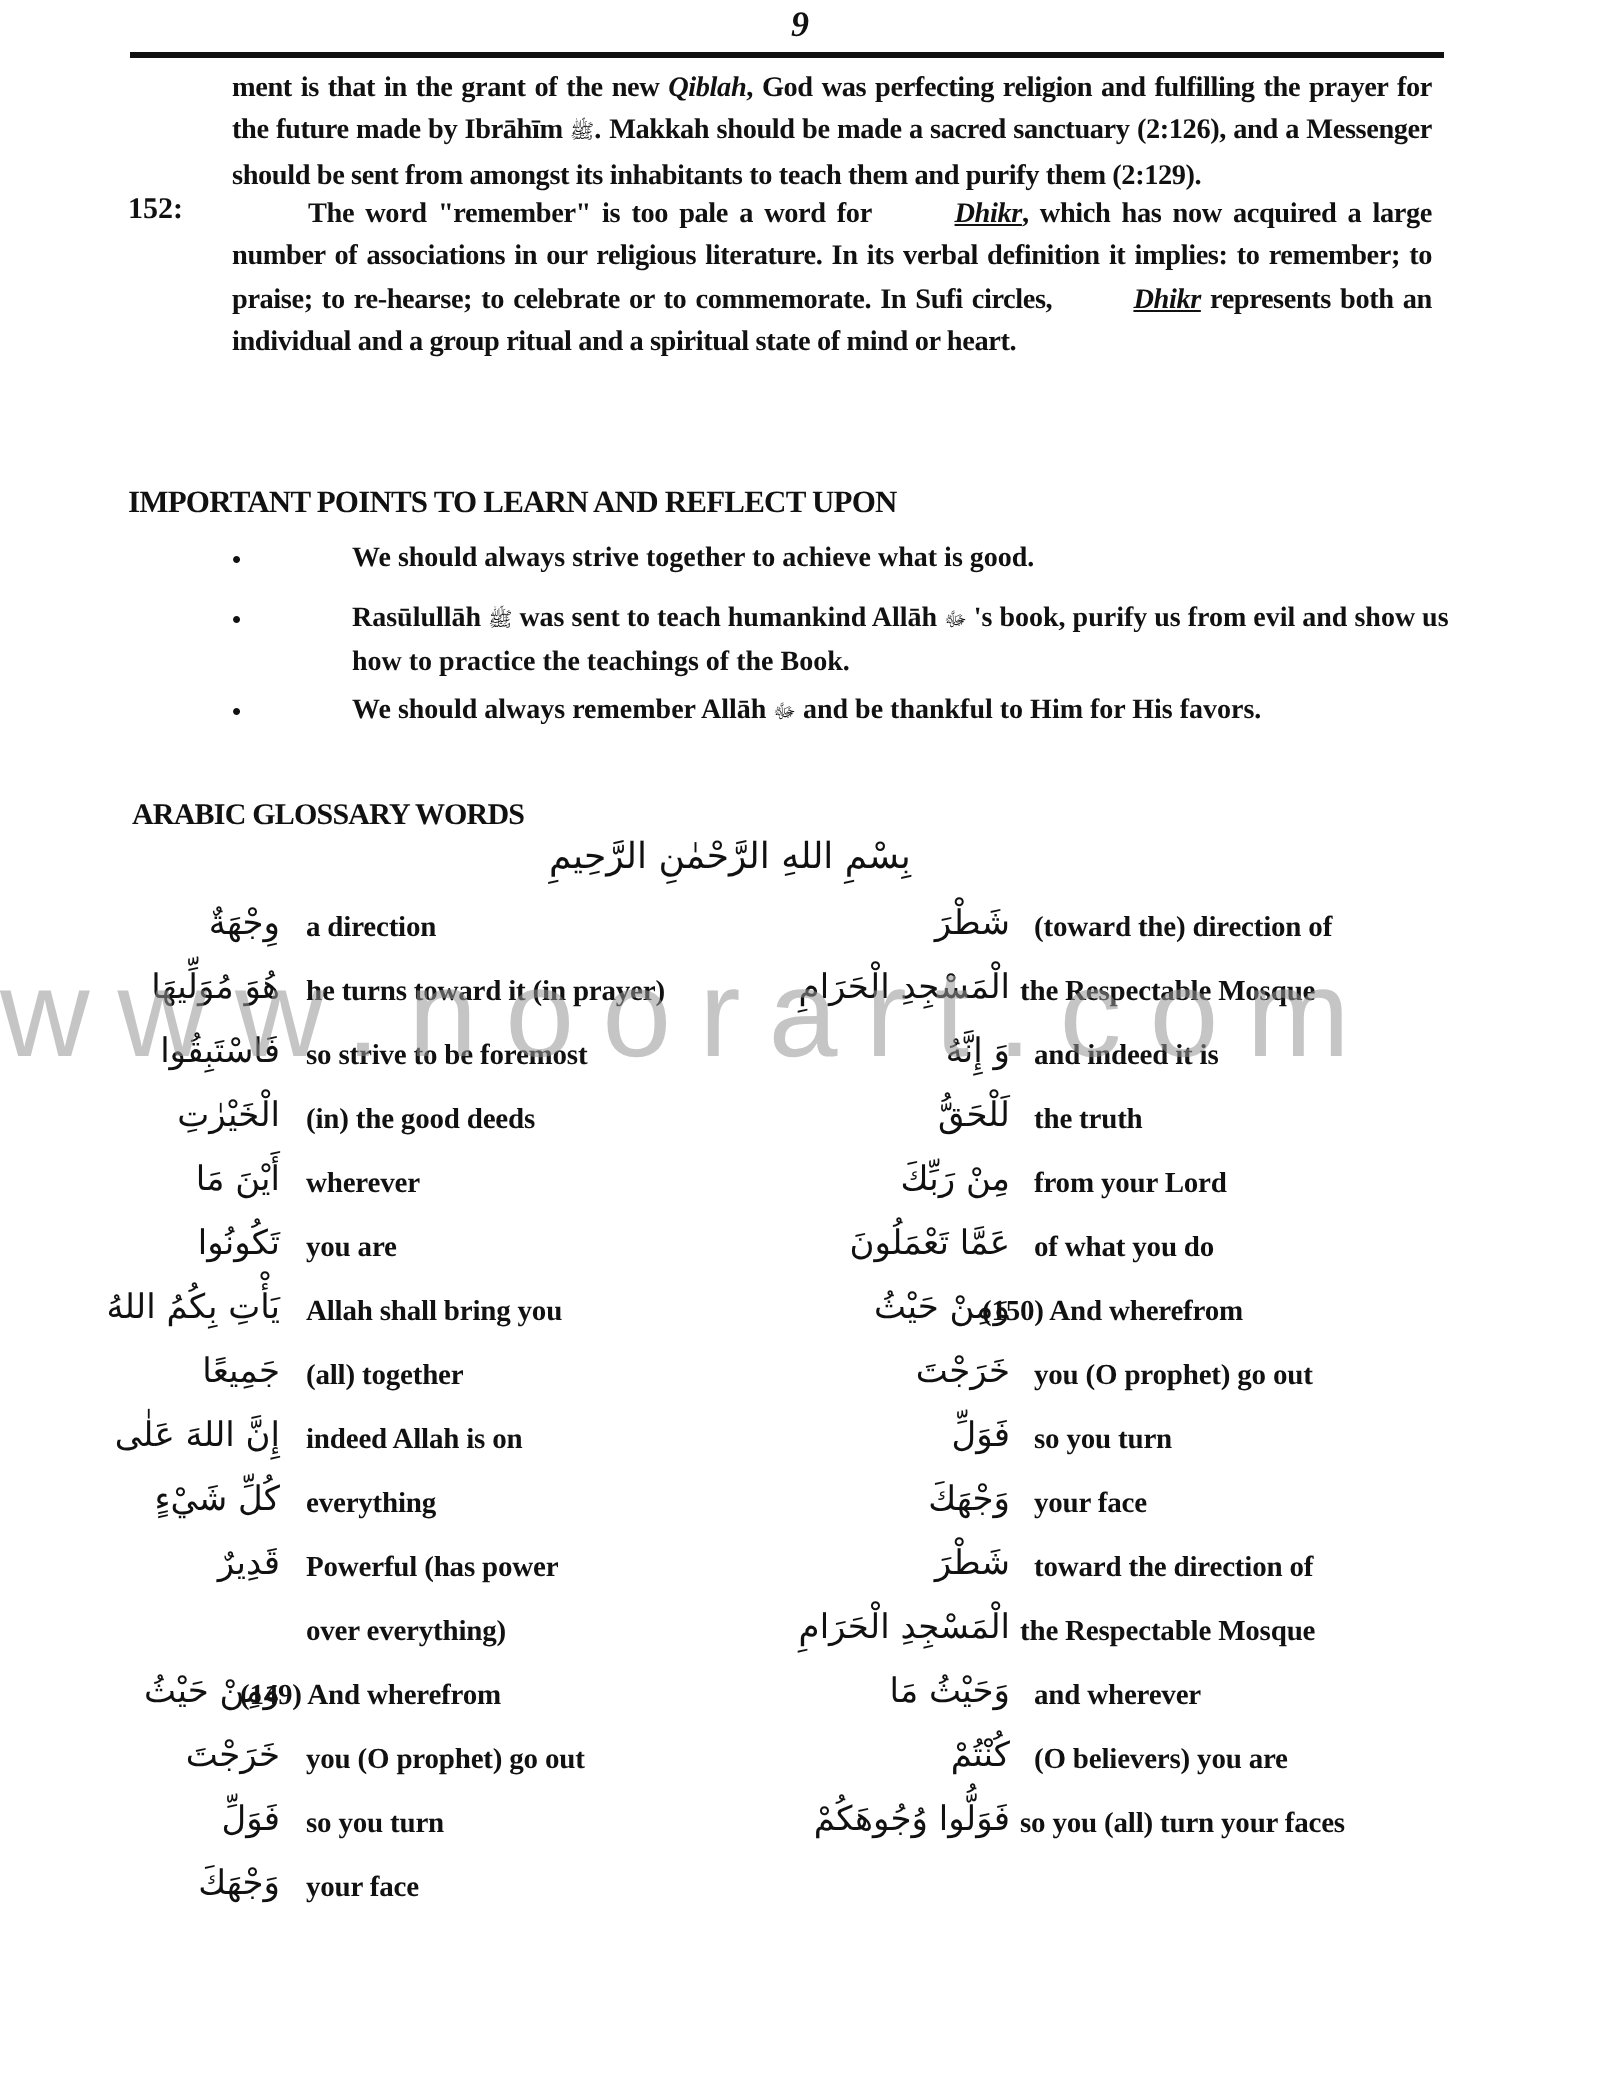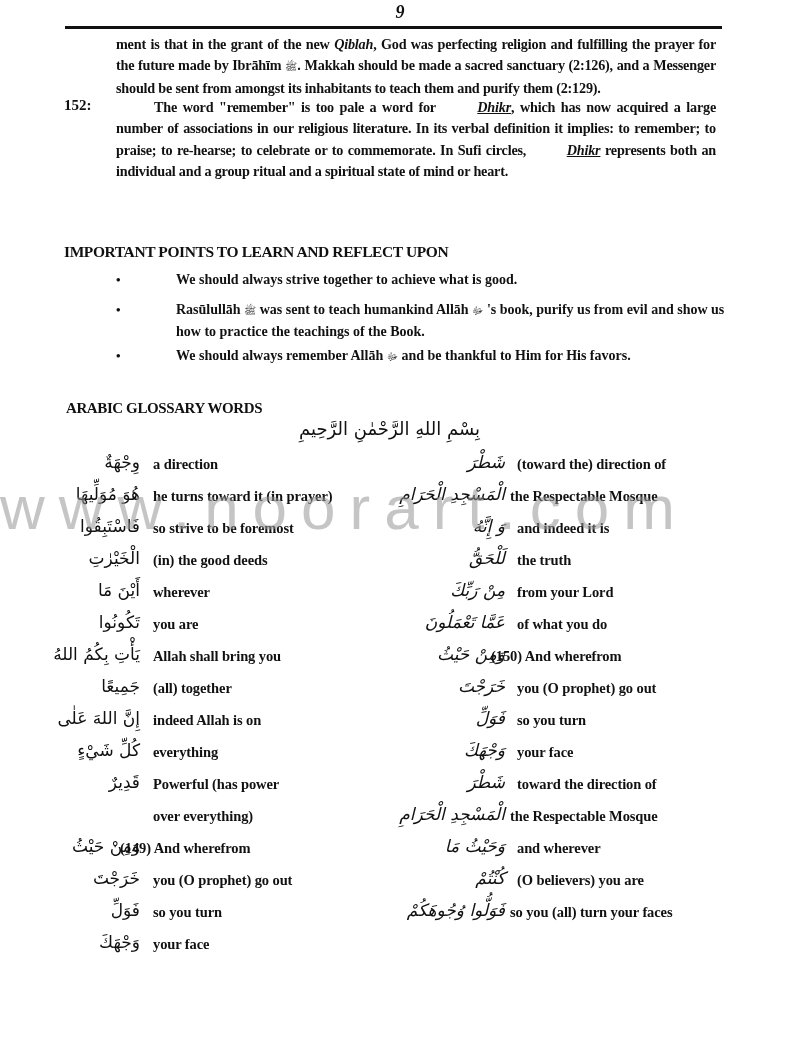--- a/index.html
+++ b/index.html
@@ -13,33 +13,33 @@
   .p1 { left:116px; top:34px; width:600px; text-align:justify; }
   .label152 { position:absolute; left:64px; top:97px; font-weight:bold; font-size:15px; }
   .p2 { left:116px; top:97px; width:600px; text-align:justify; }
   .p2 .first { padding-left:38px; }
   .heading { position:absolute; font-weight:bold; font-size:15.5px; letter-spacing:-0.4px;text-align:right; }
   .h-important { left:64px; top:243px; }
   .bullet-row { position:absolute; left:64px; width:660px; font-weight:bold; font-size:14px; line-height:20.5px; }
   .bullet-dot { position:absolute; left:52px; top:0; font-size:13px; }
   .bullet-text { position:absolute; left:112px; width:560px; }
   .h-arabic { left:66px; top:400px; font-size:15px; }
-  .basmala { position:absolute; left:250px; top:418px; width:230px; text-align:right;
+  .basmala { position:absolute; left:250px; top:418px; width:230px; text-align:center;
              font-family:"DejaVu Sans", sans-serif; font-size:18px; direction:rtl; }
   .gloss-col { position:absolute; top:456px; }
   .gloss-row { position:relative; height:32px; }
   .ar { position:absolute; top:-4px; font-family:"DejaVu Sans", sans-serif; font-size:17px;
         direction:rtl; text-align:right; white-space:nowrap; }
   .en { position:absolute; top:0; font-weight:bold; font-size:14.5px; white-space:nowrap; letter-spacing:-0.1px; }
   .col-left .ar { right:calc(100% - 112px); }
   .col-left { left:28px; width:360px; }
   .col-left .en { left:125px; }
   .col-left .en.num { left:92px; }
   .col-right { left:400px; width:400px; }
-  .col-right .ar { right:calc(100% - 105px);font-style:italic; }
+  .col-right .ar { right:calc(100% - 105px); }
   .col-right .en { left:117px; }
   .col-right .en.num { left:76px;margin-left:15px; }
   .col-right .en.tight { left:110px; }
   .watermark { position:absolute; left:0; top:478px; width:800px; height:60px; pointer-events:none;
                font-family:"Liberation Sans", sans-serif; font-size:62px; color:rgba(150,150,150,0.55);
                letter-spacing:14px; white-space:nowrap; line-height:60px; overflow:hidden; }
   i.it { font-style:italic; }
   u.ul { text-decoration:underline;margin-left:36px; }
   .sym { font-family:"DejaVu Sans", sans-serif; font-size:10px; font-weight:normal; }
 </style>

